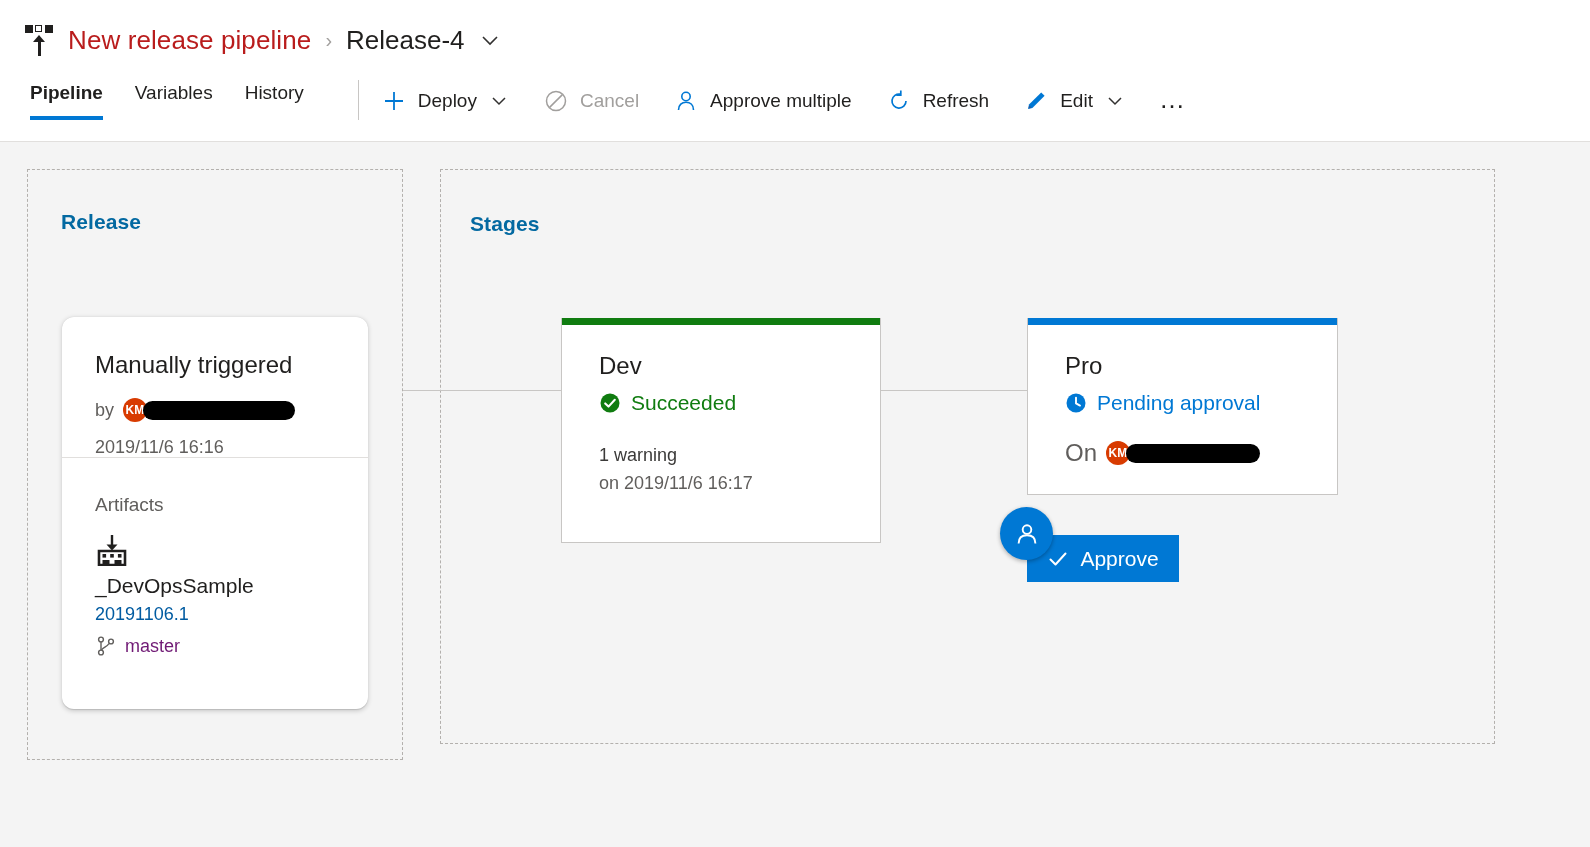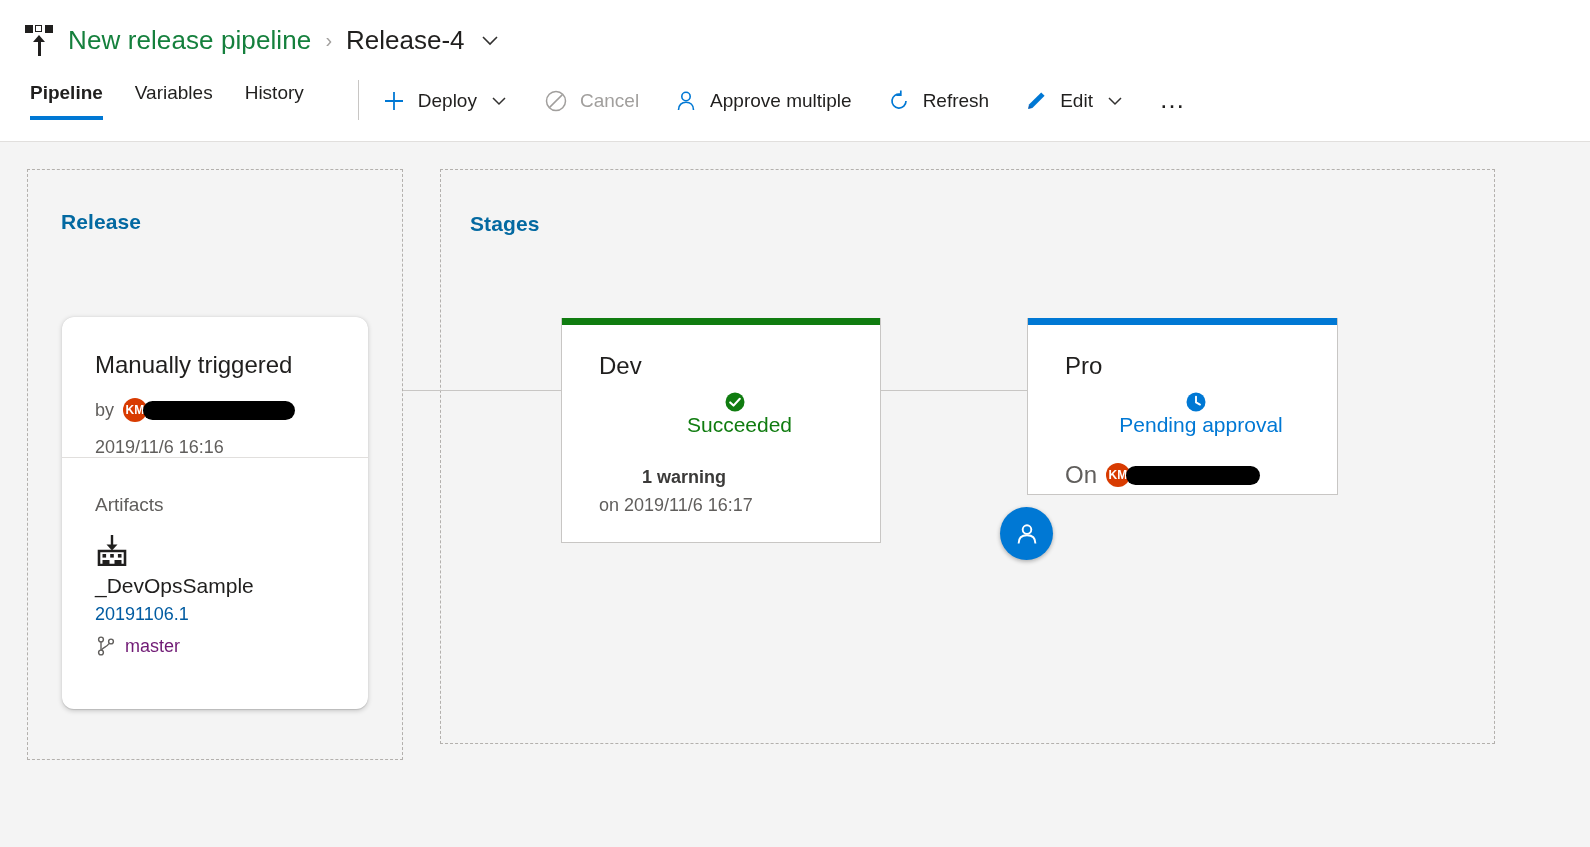--- a/index.html
+++ b/index.html
@@ -57,21 +57,21 @@
   .pipeline-icon .arrow-head {
     position: absolute;
     left: 9px; top: 12px;
     width: 0; height: 0;
     border-left: 6px solid transparent;
     border-right: 6px solid transparent;
     border-bottom: 7px solid #201f1e;
   }
   .crumb-root {
     font-size: 26px;
-    color: #15803d;
+    color: #b91c1c;
     letter-spacing: 0.1px;
     white-space: nowrap;
   }
   .crumb-sep {
     font-size: 20px;
     color: #a19f9d;
     margin: 0 14px;
     font-weight: 300;
   }
   .crumb-current {
@@ -281,32 +281,31 @@
   .stage-bar { height: 7px; width: 100%; }
   .stage-dev  { left: 561px; top: 176px; width: 320px; height: 225px; }
   .stage-pro  { left: 1027px; top: 176px; width: 311px; height: 177px; }
   .stage-body { padding: 27px 0 0 37px; }
   .stage-name {
     font-size: 24px;
     color: #201f1e;
     line-height: 28px;
     margin-bottom: 11px;
   }
-  .status-row { display: flex; align-items: center; margin-bottom: 6px; flex-direction: column; }
+  .status-row { display: flex; align-items: center; margin-bottom: 6px; }
   .status-icon { width: 22px; height: 22px; margin-right: 10px; flex: 0 0 auto; }
   .status-text { font-size: 21px; }
   .status-text.ok { color: #107c10; }
   .status-text.pending { color: #0078d4; }
   .warn-text {
     font-size: 18px;
-    font-weight: bold;
+    font-weight: normal;
     color: #3b3a39;
     margin-top: 30px;
     margin-bottom: 7px;
-    margin-left: 43px;
   }
   .warn-date { font-size: 18px; color: #605e5c; }
   .on-row { display: flex; align-items: center; margin-top: 24px; }
   .on-label { font-size: 24px; color: #605e5c; margin-right: 9px; }
 
   
   .approval-badge {
     position: absolute;
     left: 1000px; top: 365px;
     width: 53px; height: 53px;
@@ -530,14 +529,22 @@
     </div>
   </div>
 
   <div class="approval-badge">
     <svg width="30" height="30" viewBox="0 0 30 30">
       <circle cx="15" cy="10.6" r="4.3" fill="none" stroke="#ffffff" stroke-width="1.9"></circle>
       <path d="M6.6 24.4 C6.6 18.6 10.4 16.2 15 16.2 C19.6 16.2 23.4 18.6 23.4 24.4" fill="none" stroke="#ffffff" stroke-width="1.9"></path>
     </svg>
   </div>
 
+  <div class="approve-btn">
+    <span class="check">
+      <svg width="22" height="22" viewBox="0 0 22 22">
+          <path d="M3.5 11.5 L8.5 16.5 L18.5 5.5" fill="none" stroke="#ffffff" stroke-width="2" stroke-linecap="round" stroke-linejoin="round"></path>
+        </svg>
+    </span>
+    <span>Approve</span>
+  </div>
 
 </div>
 
 </body></html>

